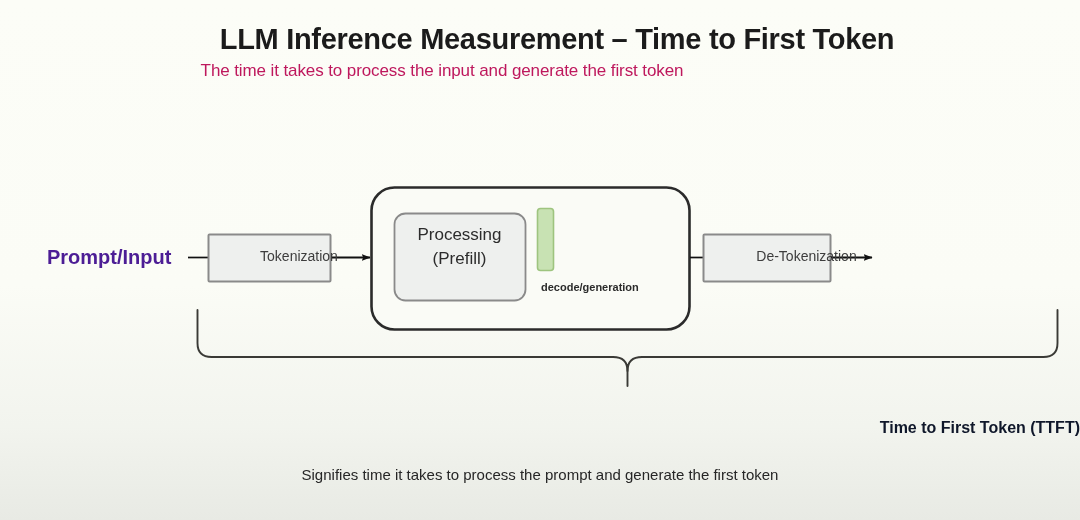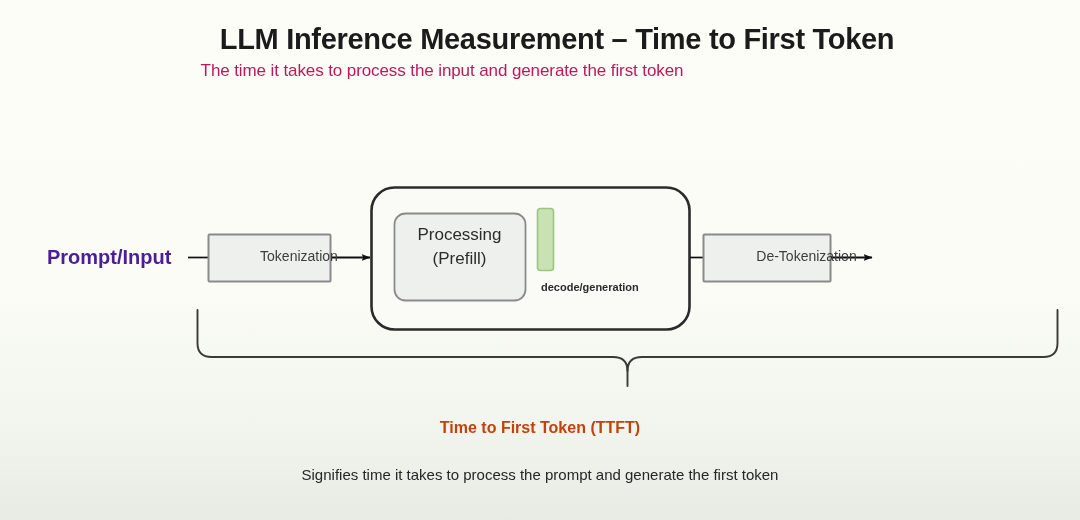--- a/index.html
+++ b/index.html
@@ -105,24 +105,24 @@
     left: 881px;
     top: 247px;
     font-size: 17px;
     font-weight: bold;
     color: #2fa82f;
   }
   .ttft-label {
     left: 0;
     top: 419px;
     width: 1080px;
-    text-align: center;
+    text-align: right;
     font-size: 16px;
     font-weight: bold;
-    color: #c2410c;
+    color: #0f172a;
   }
   .footnote {
     left: 0;
     top: 466px;
     width: 1080px;
     text-align: center;
     font-size: 15px;
     color: #262626;
   }
 </style>

